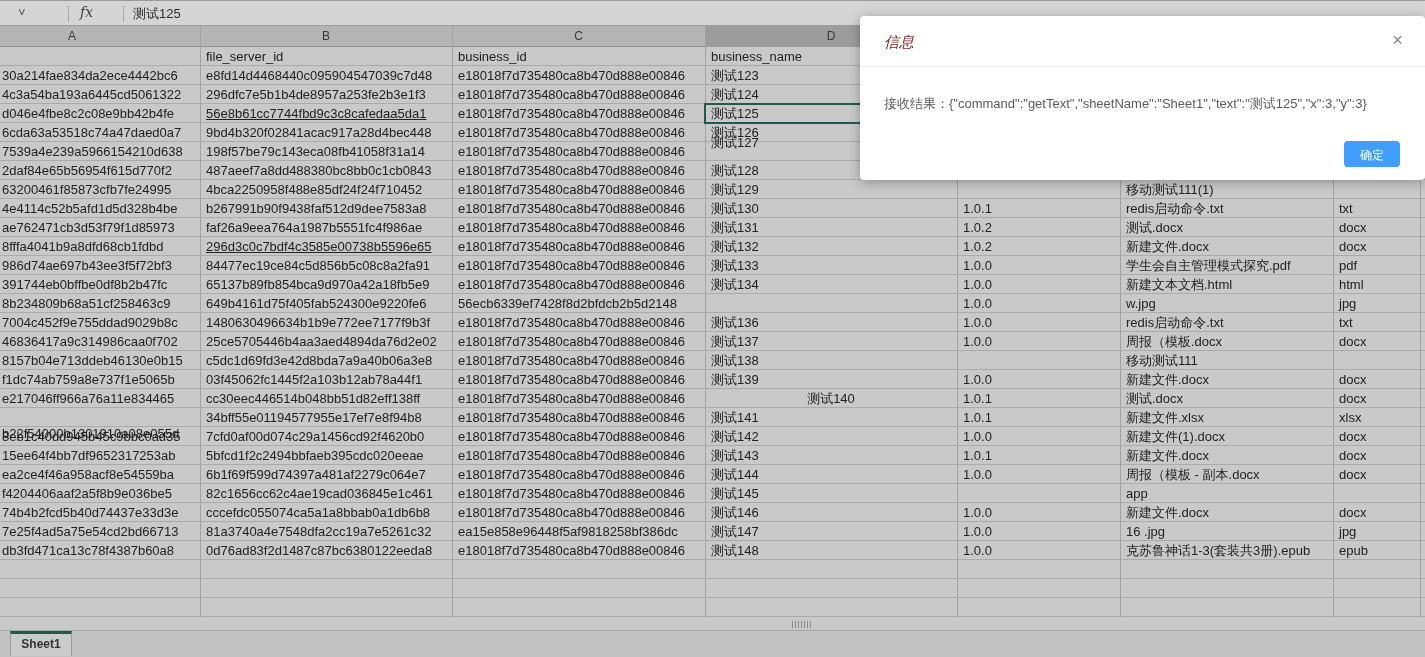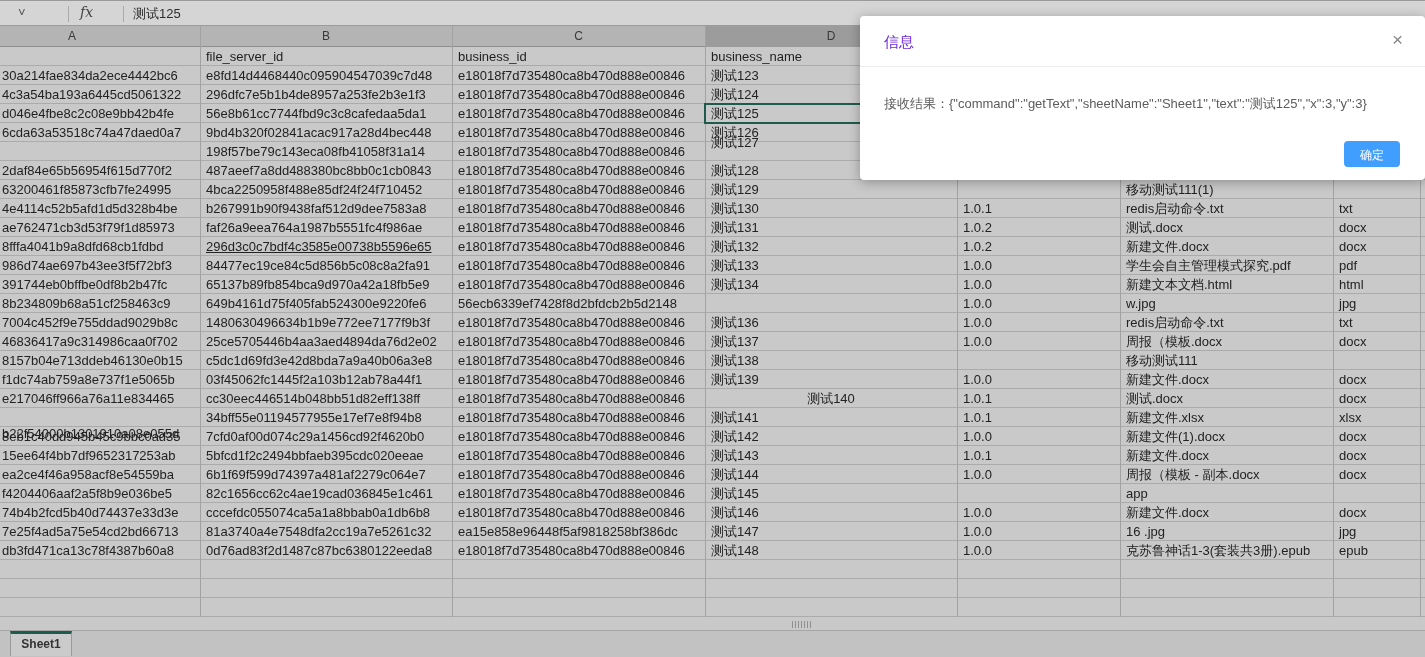--- a/index.html
+++ b/index.html
@@ -40,21 +40,21 @@
   #scroll-grip{position:absolute;left:792px;top:621px;display:flex;gap:2px;cursor:grab;}
   #scroll-grip i{display:block;width:1px;height:7px;background:#8f8f8f;}
   #sheet-bar{position:absolute;left:0;top:631px;width:1425px;height:26px;background:#c2c2c2;}
   #sheet-tab{position:absolute;left:10px;top:0;width:62px;height:25px;background:#cbcbcb;
     border-left:1px solid #9a9a9a;border-right:1px solid #9a9a9a;
     border-top:3px solid var(--tab,#1f5b4c);box-sizing:border-box;
     text-align:center;line-height:21px;font-size:12px;font-weight:bold;color:#333;cursor:pointer;}
   
   #info-dialog{position:absolute;left:860px;top:16px;width:565px;height:164px;background:#ffffff;
     border-radius:4px;box-shadow:0 2px 12px rgba(0,0,0,.3);z-index:10;}
-  #dialog-title{position:absolute;left:24px;top:17px;font-size:15px;color:#6d28d9;}
+  #dialog-title{position:absolute;left:24px;top:17px;font-size:15px;color:#7f1d1d;font-style:italic;}
   #dialog-close{position:absolute;right:22px;top:14px;font-size:19px;color:#8a8a8a;cursor:pointer;line-height:1;}
   #dialog-divider{position:absolute;left:0;top:50px;width:100%;height:1px;background:#ececec;}
   #dialog-body{position:absolute;left:24px;right:22px;top:78px;font-size:13px;line-height:19px;
     color:#5c5c5c;white-space:nowrap;overflow:hidden;}
   #dialog-confirm{position:absolute;right:25px;bottom:13px;width:56px;height:26px;
     background:var(--accent,#409eff);color:#fff;font-size:12px;border:none;border-radius:4px;
     text-align:center;line-height:26px;cursor:pointer;font-family:inherit;}
 </style>
 </head>
 <body>
@@ -83,27 +83,28 @@
       <div class="cell" style="left: 705px; width: 252px; top: 0px;">business_name</div>
       <div class="cell col-a" style="left: 0px; width: 200px; top: 19px;">30a214fae834da2ece4442bc6</div>
       <div class="cell" style="left: 200px; width: 252px; top: 19px;">e8fd14d4468440c095904547039c7d48</div>
       <div class="cell" style="left: 452px; width: 253px; top: 19px;">e18018f7d735480ca8b470d888e00846</div>
       <div class="cell" style="left: 705px; width: 252px; top: 19px;">测试123</div>
       <div class="cell col-a" style="left: 0px; width: 200px; top: 38px;">4c3a54ba193a6445cd5061322</div>
       <div class="cell" style="left: 200px; width: 252px; top: 38px;">296dfc7e5b1b4de8957a253fe2b3e1f3</div>
       <div class="cell" style="left: 452px; width: 253px; top: 38px;">e18018f7d735480ca8b470d888e00846</div>
       <div class="cell" style="left: 705px; width: 252px; top: 38px;">测试124</div>
       <div class="cell col-a" style="left: 0px; width: 200px; top: 57px;">d046e4fbe8c2c08e9bb42b4fe</div>
-      <div class="cell" style="left: 200px; width: 252px; top: 57px;">56e8b61cc7744fbd9c3c8cafedaa5da1</div>
+      <div class="cell" style="left: 200px; width: 252px; top: 57px; text-decoration: underline;">56e8b61cc7744fbd9c3c8cafedaa5da1</div>
       <div class="cell" style="left: 452px; width: 253px; top: 57px;">e18018f7d735480ca8b470d888e00846</div>
       <div class="cell" style="left: 705px; width: 252px; top: 57px;">测试125</div>
       <div class="cell col-a" style="left: 0px; width: 200px; top: 76px;">6cda63a53518c74a47daed0a7</div>
       <div class="cell" style="left: 200px; width: 252px; top: 76px;">9bd4b320f02841acac917a28d4bec448</div>
       <div class="cell" style="left: 452px; width: 253px; top: 76px;">e18018f7d735480ca8b470d888e00846</div>
       <div class="cell" style="left: 705px; width: 252px; top: 76px;">测试126</div>
+      <div class="cell col-a" style="left: 0px; width: 200px; top: 95px;">7539a4e239a5966154210d638</div>
       <div class="cell" style="left: 200px; width: 252px; top: 95px;">198f57be79c143eca08fb41058f31a14</div>
       <div class="cell" style="left: 452px; width: 253px; top: 95px;">e18018f7d735480ca8b470d888e00846</div>
       <div class="cell" style="left: 705px; width: 252px; top: 86px;">测试127</div>
       <div class="cell col-a" style="left: 0px; width: 200px; top: 114px;">2daf84e65b56954f615d770f2</div>
       <div class="cell" style="left: 200px; width: 252px; top: 114px;">487aeef7a8dd488380bc8bb0c1cb0843</div>
       <div class="cell" style="left: 452px; width: 253px; top: 114px;">e18018f7d735480ca8b470d888e00846</div>
       <div class="cell" style="left: 705px; width: 252px; top: 114px;">测试128</div>
       <div class="cell col-a" style="left: 0px; width: 200px; top: 133px;">63200461f85873cfb7fe24995</div>
       <div class="cell" style="left: 200px; width: 252px; top: 133px;">4bca2250958f488e85df24f24f710452</div>
       <div class="cell" style="left: 452px; width: 253px; top: 133px;">e18018f7d735480ca8b470d888e00846</div>

